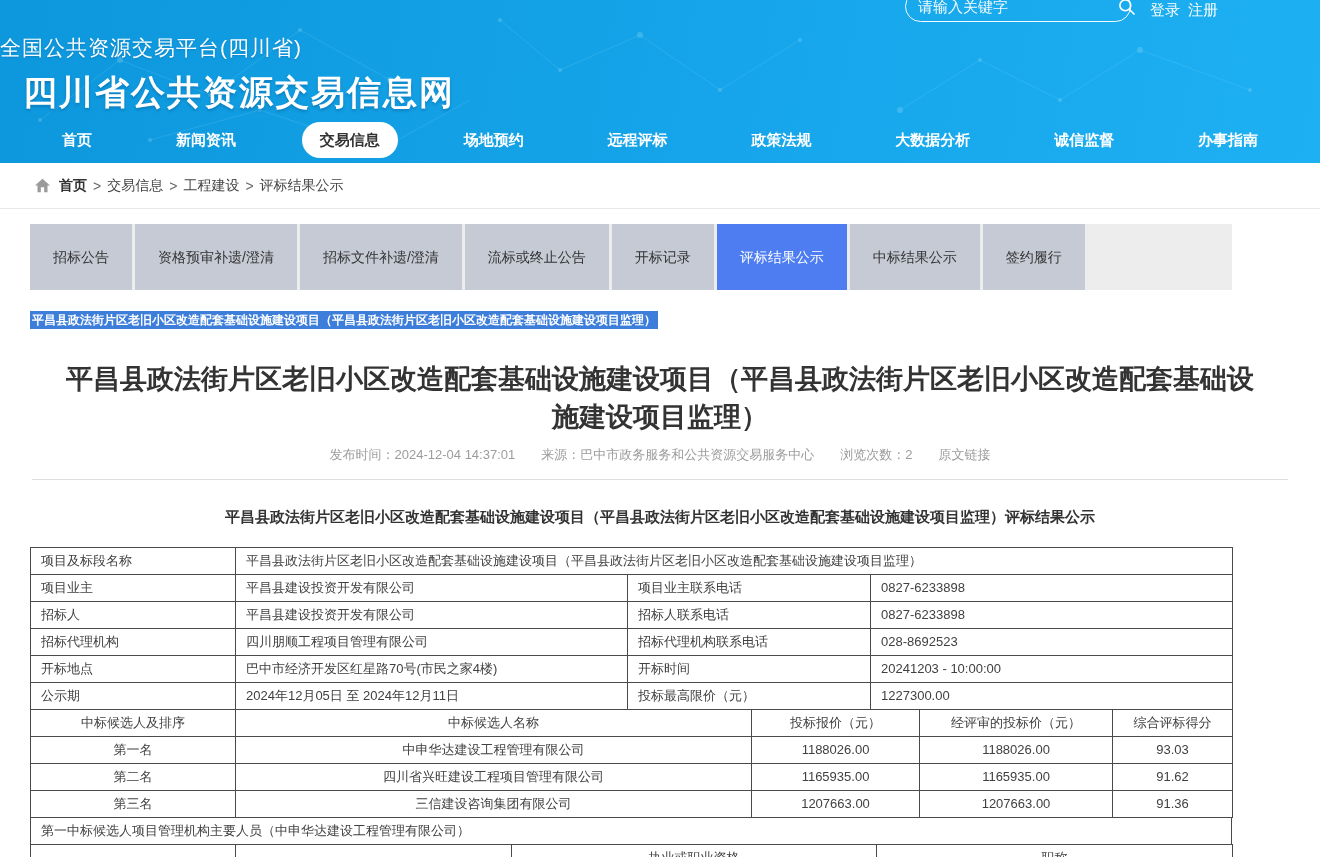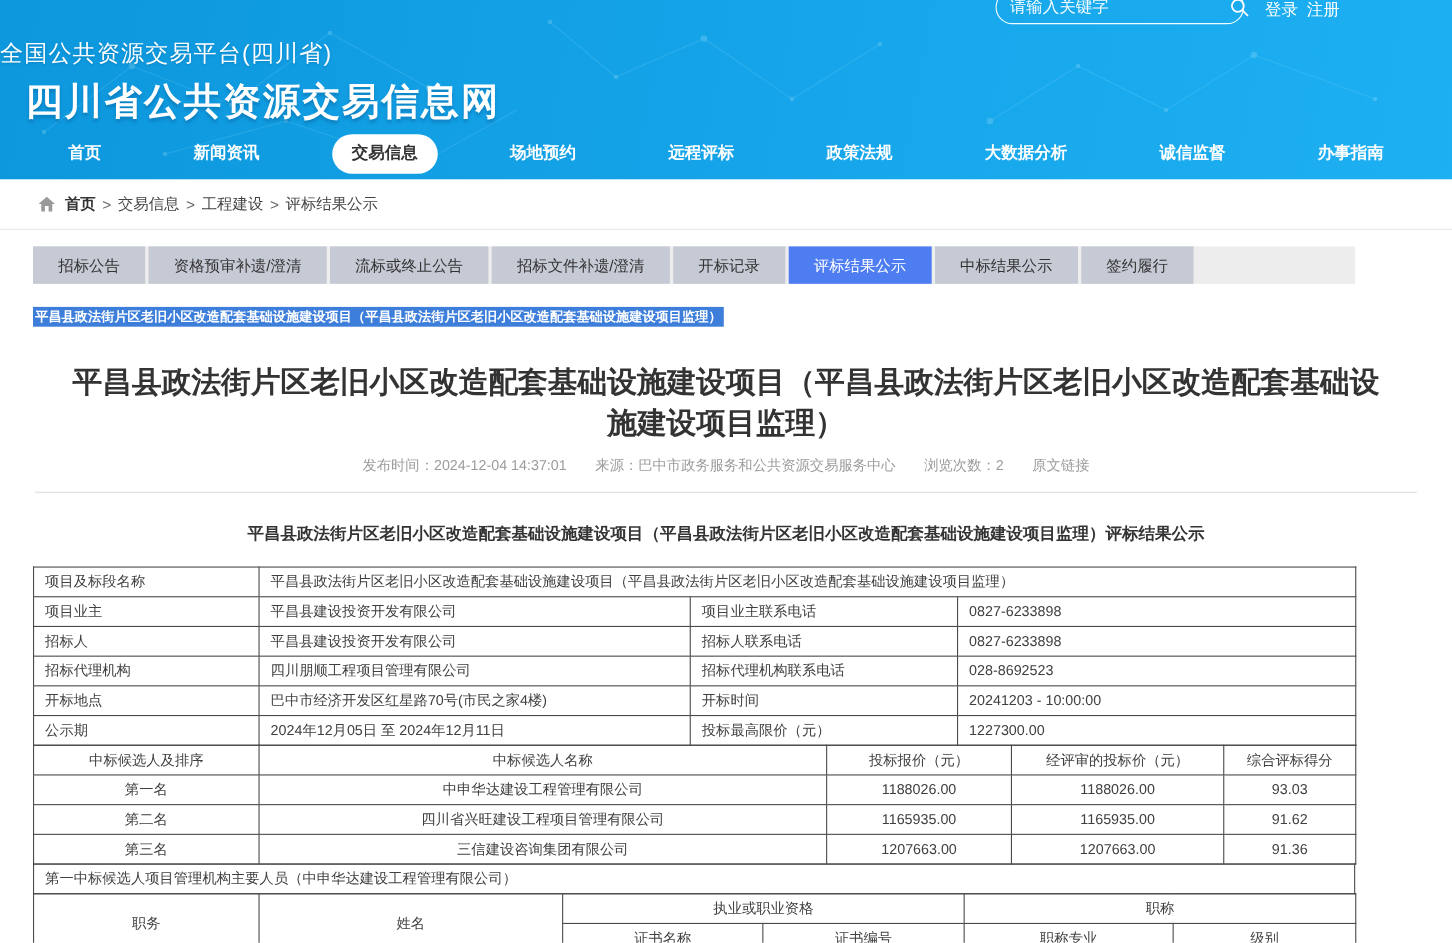--- a/index.html
+++ b/index.html
@@ -36,21 +36,21 @@
   .breadcrumb-bar { height: 46px; display: flex; align-items: center; padding-left: 34px;
     border-bottom: 1px solid #e8e8e8; font-size: 14px; color: #555; }
   .home-icon { width: 17px; height: 15px; margin-right: 8px; }
   .crumb-home { font-weight: bold; color: #333; cursor: pointer; }
   .crumb-sep { margin: 0 6px; color: #666; }
   .crumb-link { color: #444; cursor: pointer; }
 
   
   .tab-bar { margin: 15px 88px 0 30px; background: #ededed; display: flex; gap: 3px; }
   .tab { background: #c6cad5; color: #333; font-size: 14px; line-height: 34px;
-    padding: 0 23px; cursor: pointer; white-space: nowrap; }
+    padding: 16px 23px; cursor: pointer; white-space: nowrap; }
   .tab.active { background: #4e7df2; color: #fff; }
 
   
   .selection-line { margin: 20px 30px 0; font-size: 12px; font-weight: bold; line-height: 20px; }
   .selection-line span { background: #3d7edb; color: #fff; padding: 2px 2px; }
 
   
   .article-title { margin: 30px 60px 0; text-align: center; font-size: 27px; font-weight: bold;
     color: #333; line-height: 38px; }
   .article-meta { margin-top: 10px; display: flex; justify-content: center; gap: 26px;
@@ -141,22 +141,22 @@
   <span class="crumb-link">交易信息</span>
   <span class="crumb-sep">&gt;</span>
   <span class="crumb-link">工程建设</span>
   <span class="crumb-sep">&gt;</span>
   <span class="crumb-link">评标结果公示</span>
 </div>
 
 <div class="tab-bar">
   <div class="tab">招标公告</div>
   <div class="tab">资格预审补遗/澄清</div>
+  <div class="tab">招标文件补遗/澄清</div>
   <div class="tab">流标或终止公告</div>
-  <div class="tab">招标文件补遗/澄清</div>
   <div class="tab">开标记录</div>
   <div class="tab active">评标结果公示</div>
   <div class="tab">中标结果公示</div>
   <div class="tab">签约履行</div>
 </div>
 
 <div class="selection-line">
   <span>平昌县政法街片区老旧小区改造配套基础设施建设项目（平昌县政法街片区老旧小区改造配套基础设施建设项目监理）</span>
 </div>
 

